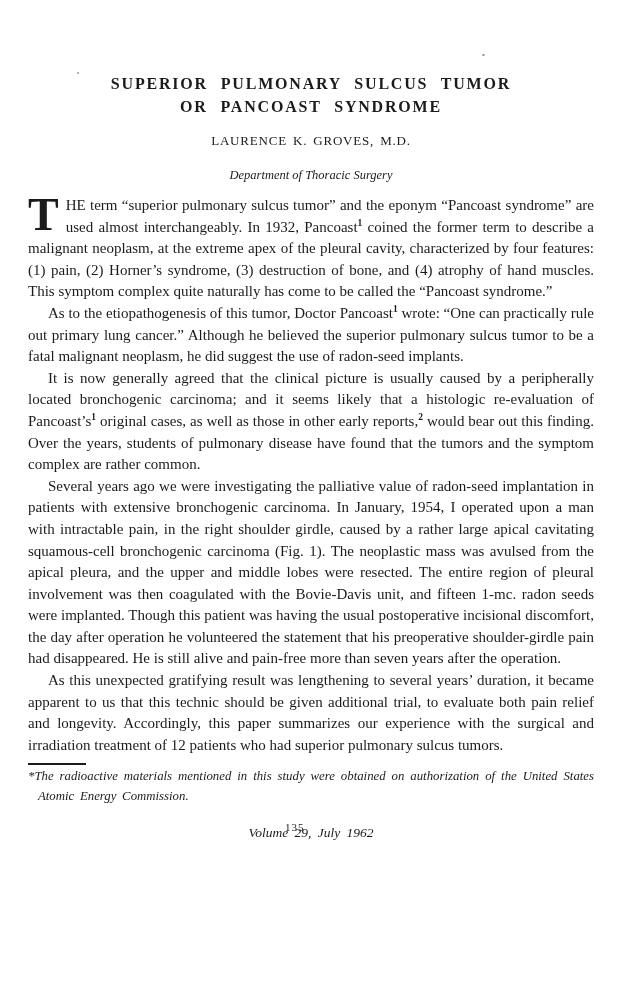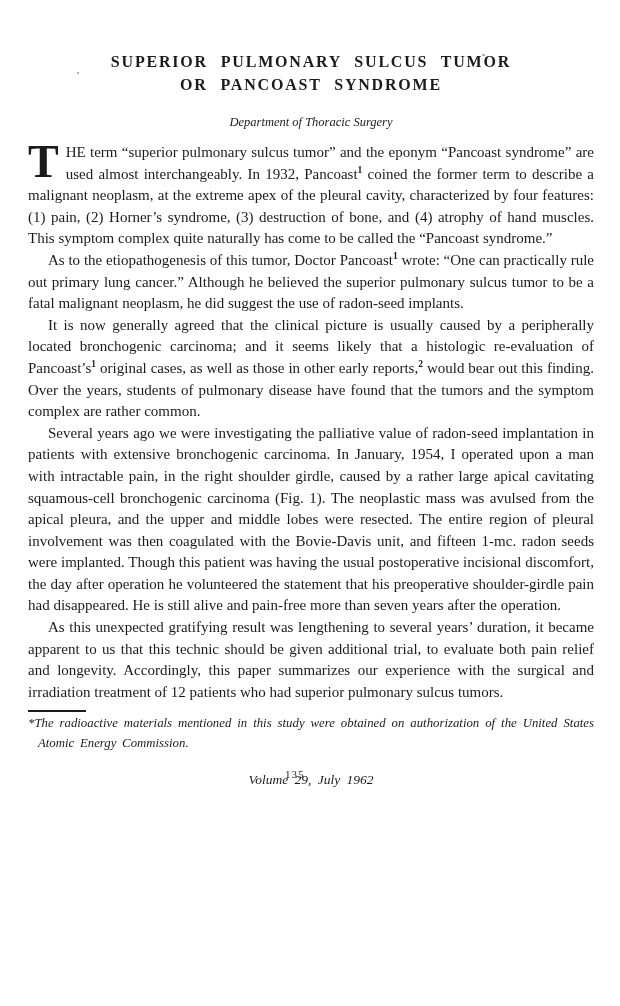--- a/index.html
+++ b/index.html
@@ -6,21 +6,21 @@
   .page {
     position: relative;
     width: 620px;
     min-height: 1006px;
     height: 1006px;
     overflow: hidden;
     background: #ffffff;
     color: #1b1b1b;
     font-family: "Liberation Serif", serif;
     box-sizing: border-box;
-    padding: 50px 26px 0 28px;
+    padding: 72px 26px 0 28px;
   }
   .title {
     text-align: center;
     font-weight: bold;
     font-size: 16px;
     letter-spacing: 1.8px;
     word-spacing: 7px;
     line-height: 23px;
   }
   .subtitle {
@@ -111,20 +111,21 @@
 <div class="page">
   <div class="speck" style="left:77px;top:72px;width:2px;height:2px;"></div>
   <div class="speck" style="left:482px;top:54px;width:3px;height:2px;"></div>
 
   <div class="title">
     <div>SUPERIOR PULMONARY SULCUS TUMOR</div>
     <div>OR PANCOAST SYNDROME</div>
   </div>
 
 
+  <div class="author">LAURENCE K. GROVES, M.D.</div>
   <div class="department">Department of Thoracic Surgery</div>
 
   <div class="article-body" id="article-body">
       <p class="body-para"><span class="dropcap">T</span><span>HE term “superior pulmonary sulcus tumor” and the eponym “Pancoast syndrome” are used almost interchangeably. In 1932, Pancoast</span><span class="sup">1</span><span> coined the former term to describe a malignant neoplasm, at the extreme apex of the pleural cavity, characterized by four features: (1) pain, (2) Horner’s syndrome, (3) destruction of bone, and (4) atrophy of hand muscles. This symptom complex quite naturally has come to be called the “Pancoast syndrome.”</span></p>
       <p class="body-para indented"><span>As to the etiopathogenesis of this tumor, Doctor Pancoast</span><span class="sup">1</span><span> wrote: “One can practically rule out primary lung cancer.” Although he believed the superior pulmonary sulcus tumor to be a fatal malignant neoplasm, he did suggest the use of radon-seed implants.</span></p>
       <p class="body-para indented"><span>It is now generally agreed that the clinical picture is usually caused by a peripherally located bronchogenic carcinoma; and it seems likely that a histologic re-evaluation of Pancoast’s</span><span class="sup">1</span><span> original cases, as well as those in other early reports,</span><span class="sup">2</span><span> would bear out this finding. Over the years, students of pulmonary disease have found that the tumors and the symptom complex are rather common.</span></p>
       <p class="body-para indented"><span>Several years ago we were investigating the palliative value of radon-seed implantation in patients with extensive bronchogenic carcinoma. In January, 1954, I operated upon a man with intractable pain, in the right shoulder girdle, caused by a rather large apical cavitating squamous-cell bronchogenic carcinoma (</span><span class="it">Fig. 1</span><span>). The neoplastic mass was avulsed from the apical pleura, and the upper and middle lobes were resected. The entire region of pleural involvement was then coagulated with the Bovie-Davis unit, and fifteen 1-mc. radon seeds were implanted. Though this patient was having the usual postoperative incisional discomfort, the day after operation he volunteered the statement that his preoperative shoulder-girdle pain had disappeared. He is still alive and pain-free more than seven years after the operation.</span></p>
       <p class="body-para indented"><span>As this unexpected gratifying result was lengthening to several years’ duration, it became apparent to us that this technic should be given additional trial, to evaluate both pain relief and longevity. Accordingly, this paper summarizes our experience with the surgical and irradiation treatment of 12 patients who had superior pulmonary sulcus tumors.</span></p>
     </div>
 

